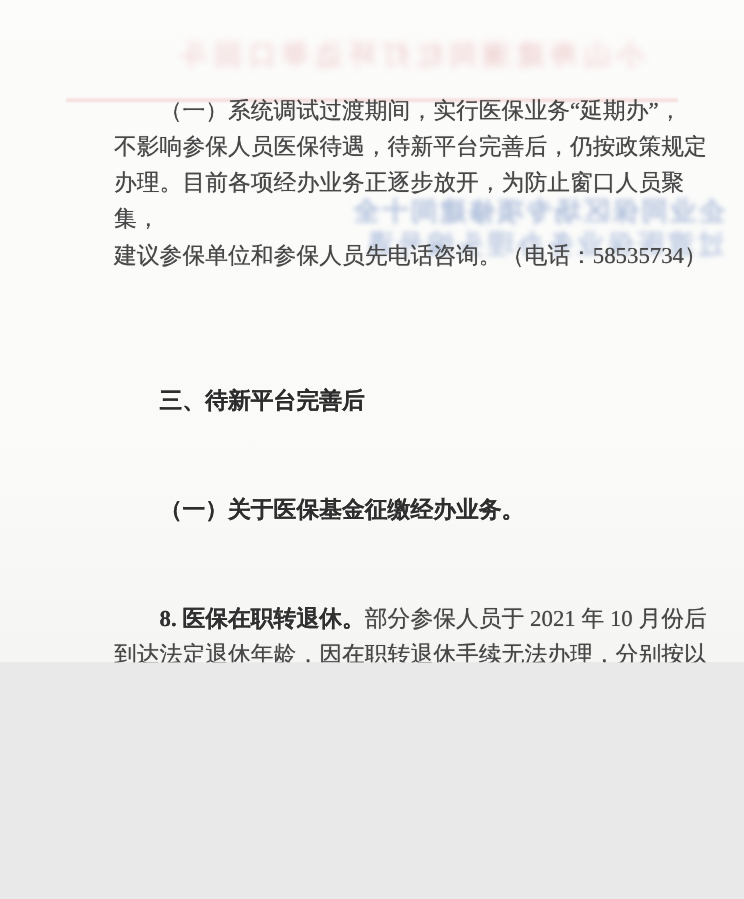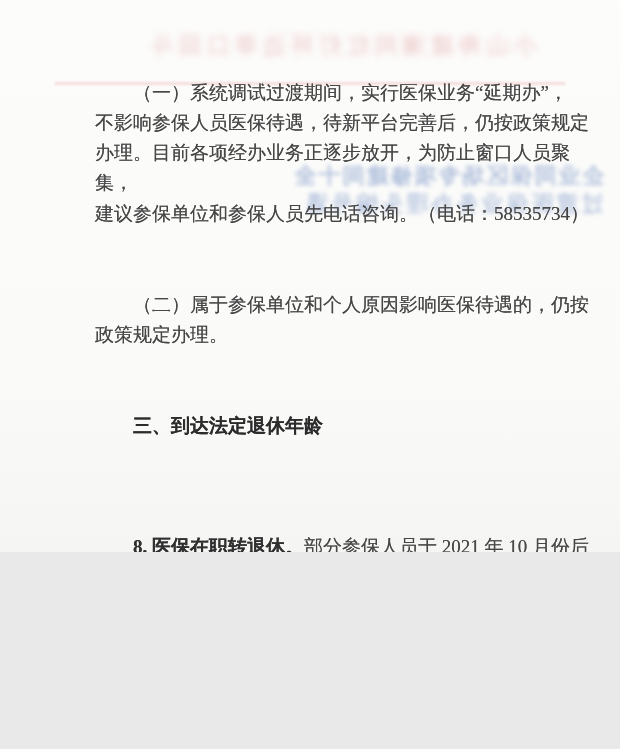--- a/index.html
+++ b/index.html
@@ -86,25 +86,24 @@
   <div class="bleed bleed-blue-2">过渡医保业务办理头编号遇</div>
   <div class="bleed bleed-blue-3">二、 银电子回 起头</div>
 
   <div class="content">
 
     <p class="para"><span>（一）系统调试过渡期间，实行医保业务“延期办”，
 不影响参保人员医保待遇，待新平台完善后，仍按政策规定
 办理。目前各项经办业务正逐步放开，为防止窗口人员聚集，
 建议参保单位和参保人员先电话咨询。（电话：58535734）</span></p>
 
-    <p class="para"><span>（二）属于参保单位和个人原因影响医保待遇的，仍按
-政策规定办理。</span></p>
 
-    <p class="heading-1"><span>三、到达法定退休年龄</span></p>
+    <p class="heading-1"><span>三、待新平台完善后</span></p>
 
+    <p class="heading-2"><span>（一）关于医保基金征缴经办业务。</span></p>
 
     <p class="para"><span class="lead">8. 医保在职转退休。</span><span>部分参保人员于 2021 年 10 月份后
 到达法定退休年龄，因在职转退休手续无法办理，分别按以
 下情形处理：①保费被多征收的，退还多征收的部分；②产
 生医疗费用的，按退休人员待遇给予补差；③退休待遇延后
 的，正常享受退休待遇并重新计算在职人员与退休人员个账
 划拨金额。</span></p>
 
     
 

